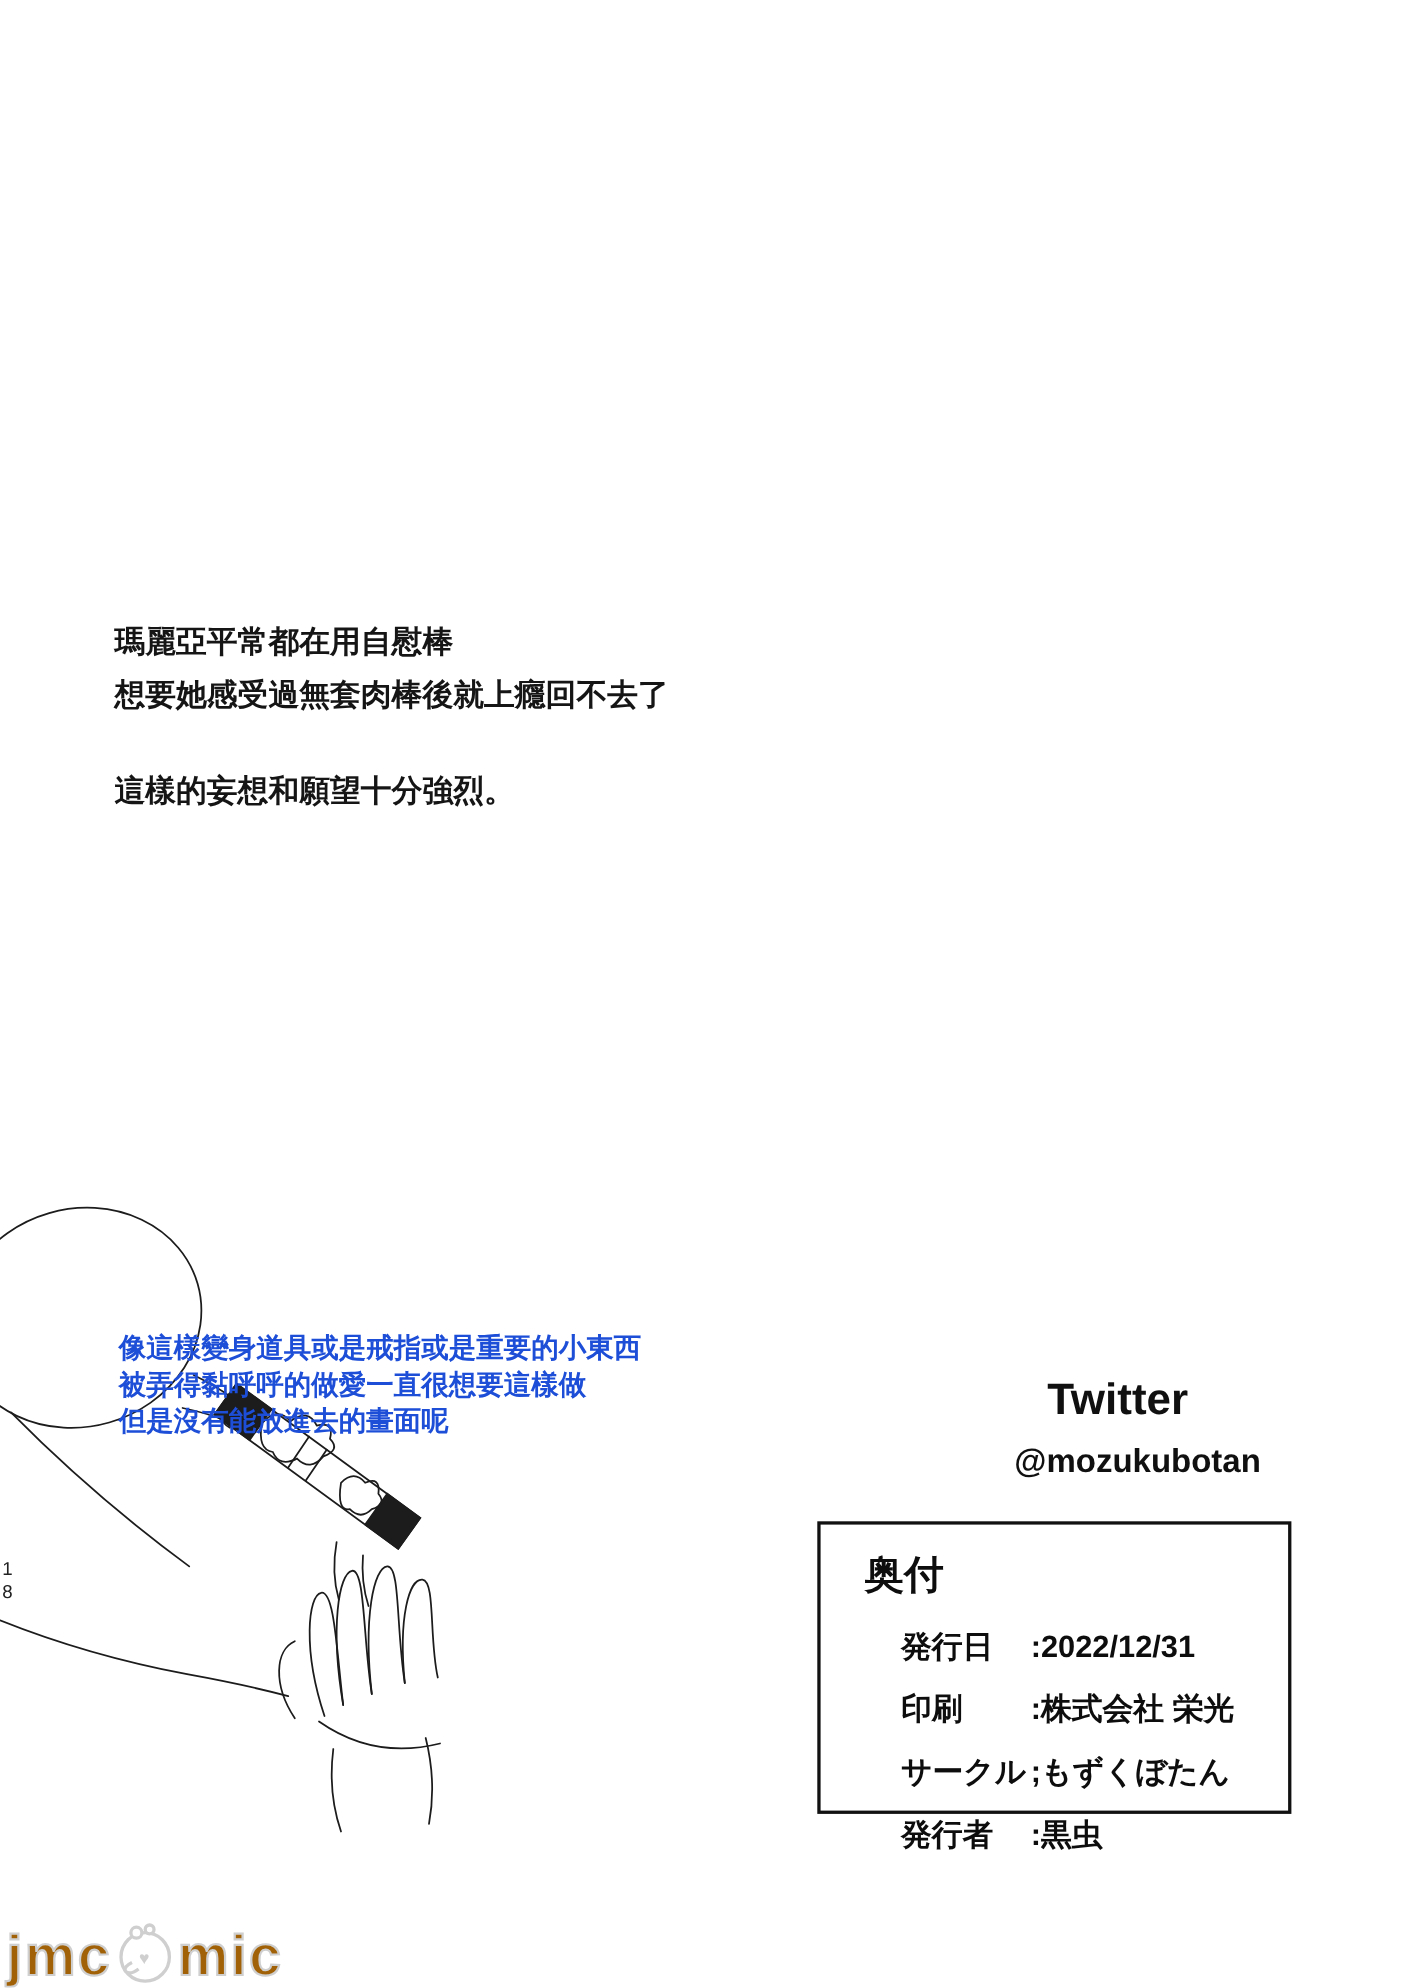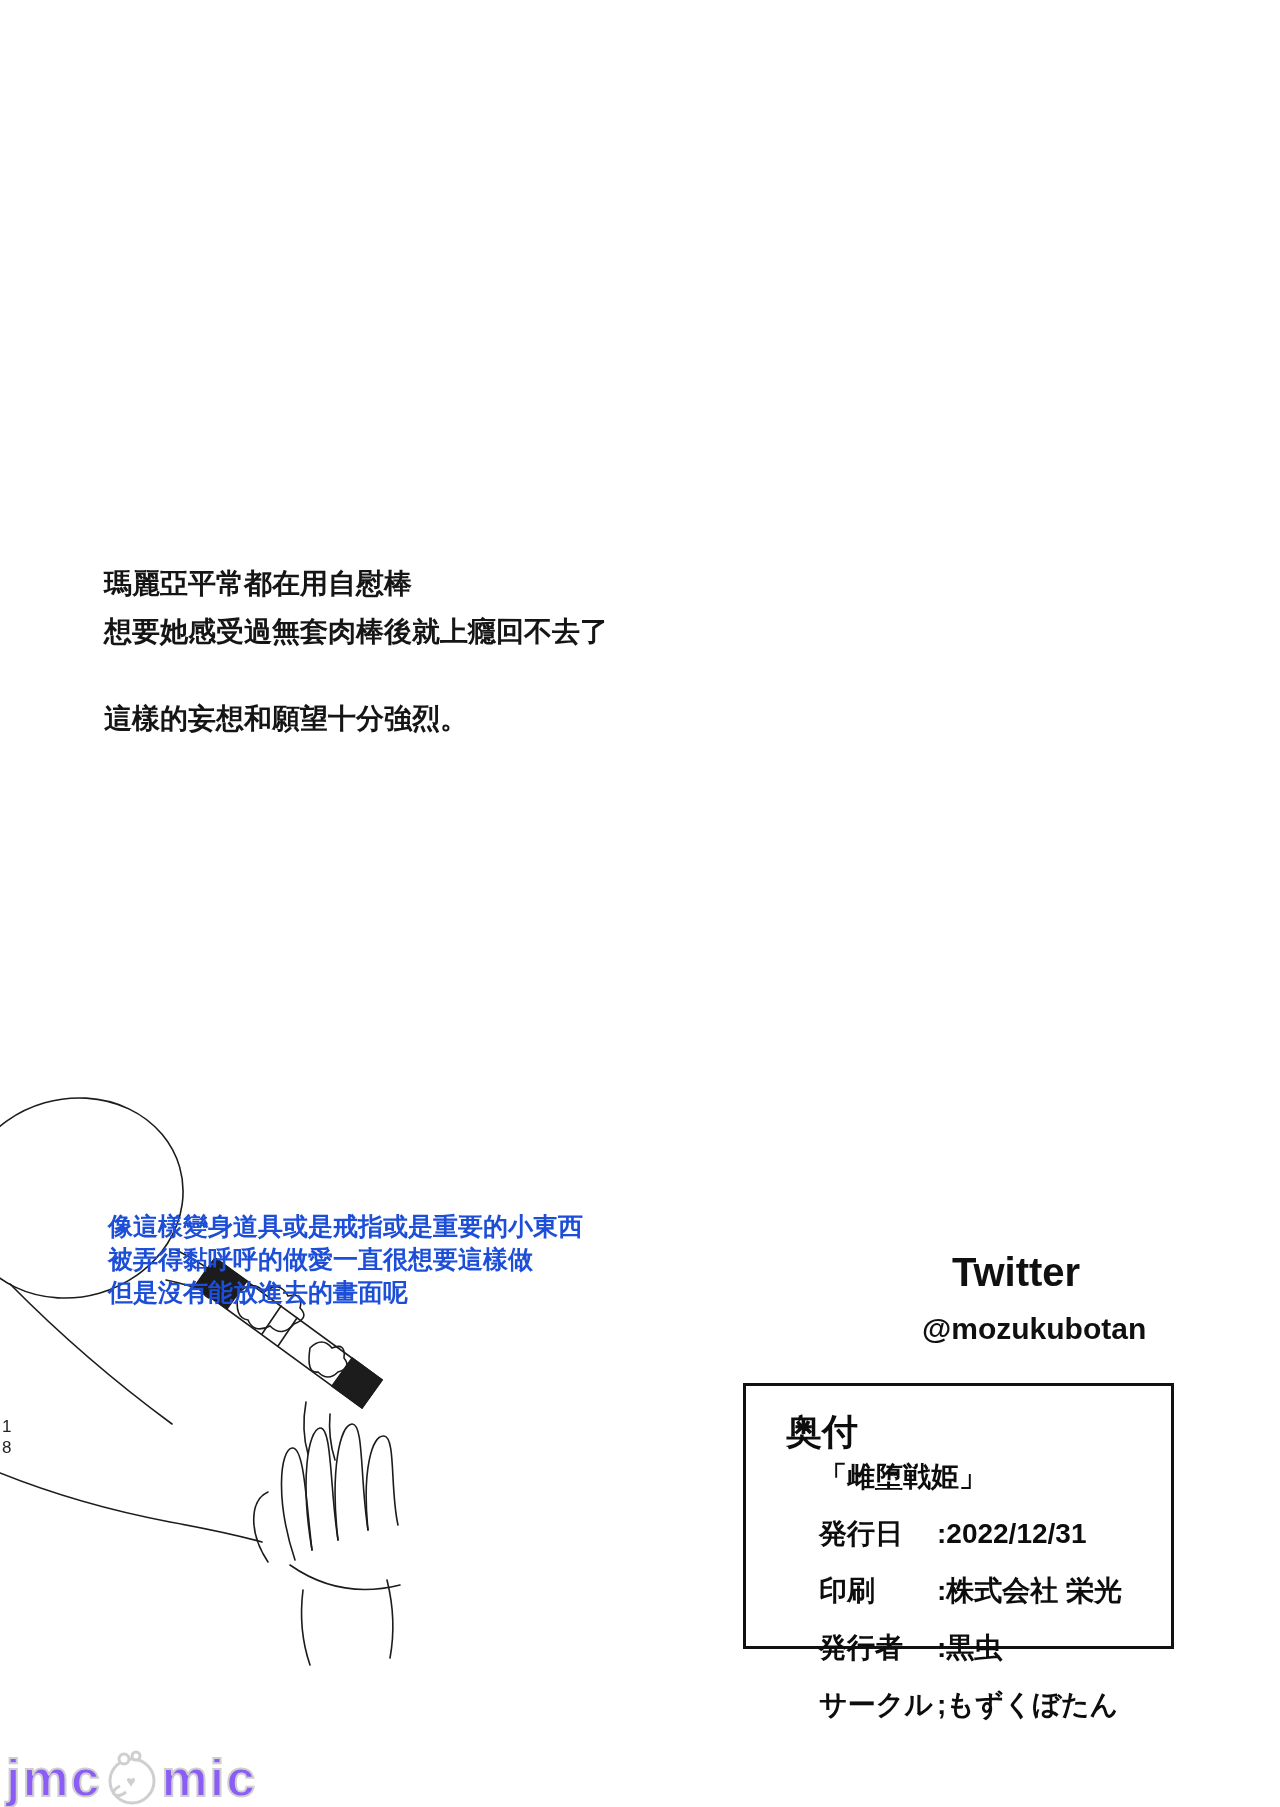--- a/index.html
+++ b/index.html
@@ -83,24 +83,23 @@
     left:2px; top:1416px;
     font-size:17px;
     line-height:21px;
     color:#222;
     font-weight:400;
     text-align:left;
   }
   .watermark{
     left:6px; top:1748px;
     display:flex;
-    align-items:center;
     font-size:52px;
     font-weight:900;
-    color:#8b5cf6;
+    color:#a16207;
     -webkit-text-stroke:2px #cfcfcf;
     letter-spacing:2px;
     user-select:none;
   }
   .wm-mascot{
     width:56px;height:56px;
     margin:0 2px;
     display:inline-block;
   }
 </style>
@@ -155,36 +154,35 @@
   <div class="abs note">像這樣變身道具或是戒指或是重要的小東西
 被弄得黏呼呼的做愛一直很想要這樣做
 但是沒有能放進去的畫面呢</div>
 
   <div class="abs twitter-label">Twitter</div>
   <div class="abs twitter-handle">@mozukubotan</div>
 
   <div class="abs colophon">
     <div class="colophon-title">奥付</div>
     <div class="colophon-body">
-      <div class="colophon-book">「雌堕戦姫」</div>
       <div class="colophon-row">
         <span class="lbl">発行日</span>
         <span class="val">:2022/12/31</span>
       </div>
       <div class="colophon-row">
         <span class="lbl">印刷</span>
         <span class="val">:株式会社 栄光</span>
       </div>
       <div class="colophon-row">
+        <span class="lbl">サークル</span>
+        <span class="val">;もずくぼたん</span>
+      </div>
+      <div class="colophon-row">
         <span class="lbl">発行者</span>
         <span class="val">:黒虫</span>
-      </div>
-      <div class="colophon-row">
-        <span class="lbl">サークル</span>
-        <span class="val">;もずくぼたん</span>
       </div>
     </div>
   </div>
 
   <div class="abs pagenum">
     <div>1</div>
     <div>8</div>
   </div>
 
   <div class="abs watermark">

